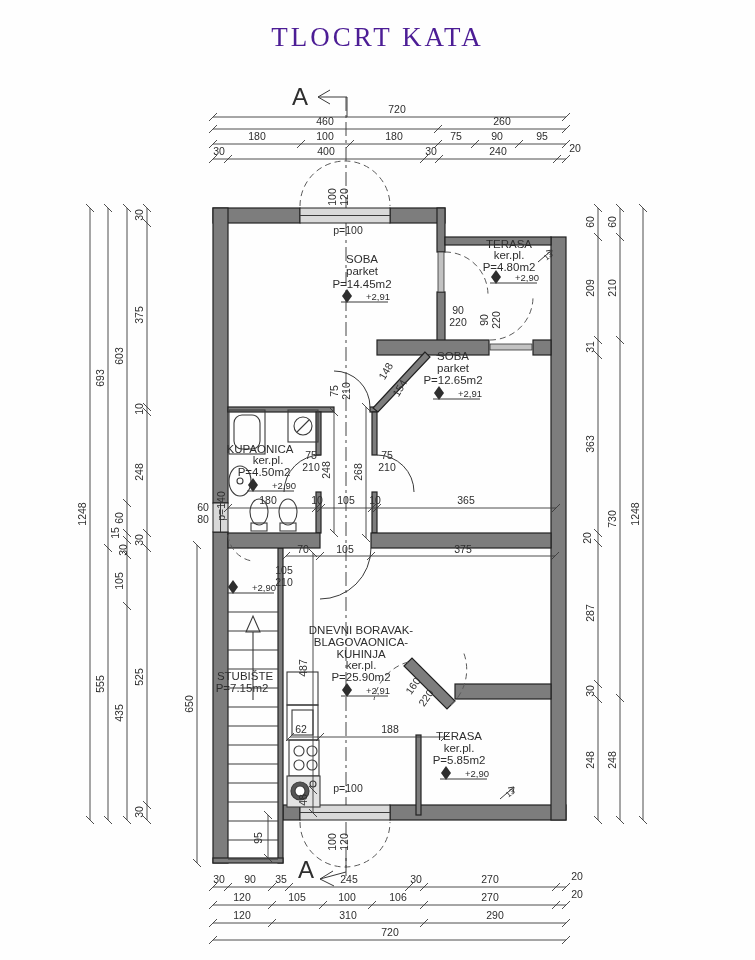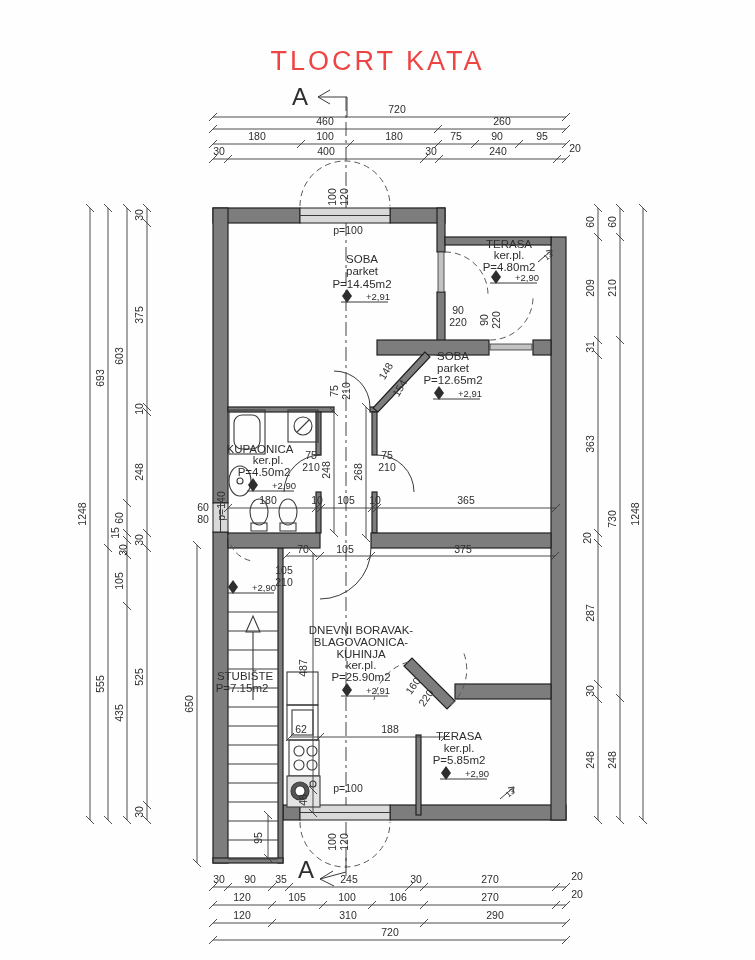--- a/index.html
+++ b/index.html
@@ -1,19 +1,19 @@
 <!DOCTYPE html>
 <html><head>
 <meta charset="utf-8">
 <style>
   html,body{margin:0;padding:0;background:#e8e8e8;}
   #canvas{position:relative;width:755px;height:960px;background:#fefefe;overflow:hidden;
           font-family:"Liberation Sans",sans-serif;}
   .title{position:absolute;left:0;top:22px;width:100%;text-align:center;
-         font-size:27px;letter-spacing:3px;color:#ef4444;font-family:Liberation Sans, sans-serif;margin-top:24px;}
+         font-size:27px;letter-spacing:3px;color:#4c1d95;font-family:Liberation Serif, serif;}
   svg text{font-family:"Liberation Sans",sans-serif;fill:#2e2e2e;}
   .wall{fill:#7d7d7d;stroke:#222;stroke-width:1.2;}
   .win{fill:#d9d9d9;stroke:#222;stroke-width:1;}
   .leaf{fill:#c2c2c2;stroke:#333;stroke-width:.8;}
   .thin{stroke:#3a3a3a;stroke-width:1;fill:none;}
   .dim{stroke:#3a3a3a;stroke-width:.9;fill:none;}
   .dash{stroke:#5a5a5a;stroke-width:1;fill:none;stroke-dasharray:6 4;}
   .cl{stroke:#444;stroke-width:1;fill:none;stroke-dasharray:14 4 3 4;}
   .fix{stroke:#3a3a3a;stroke-width:1.1;fill:none;}
 </style>

